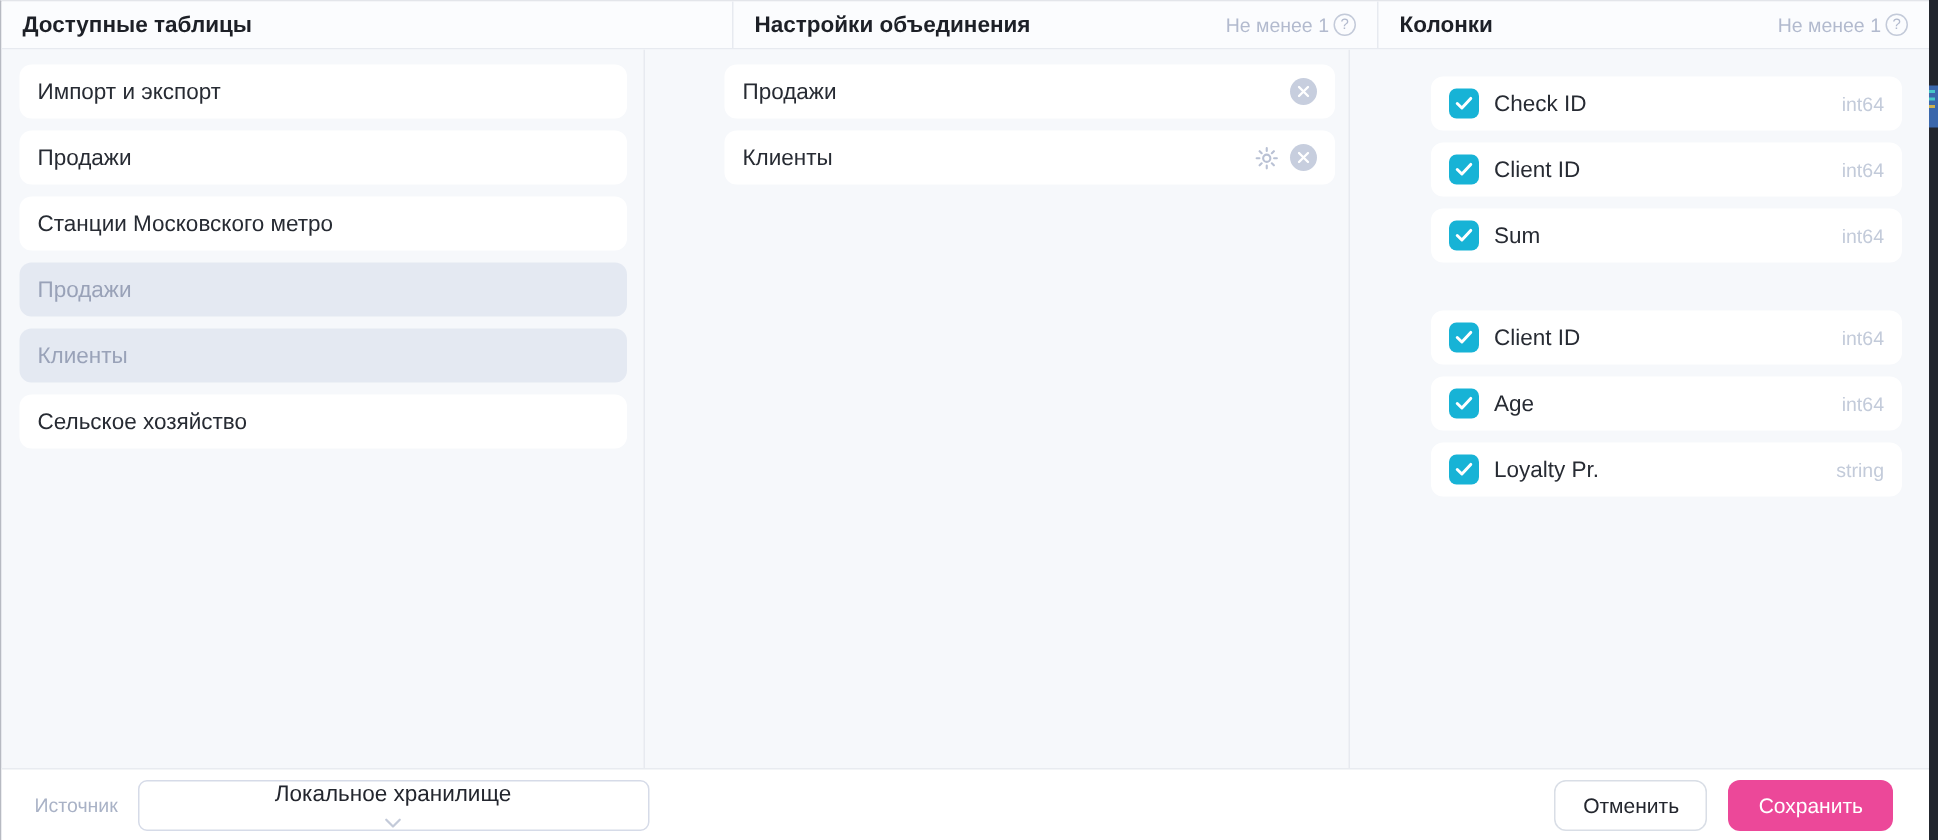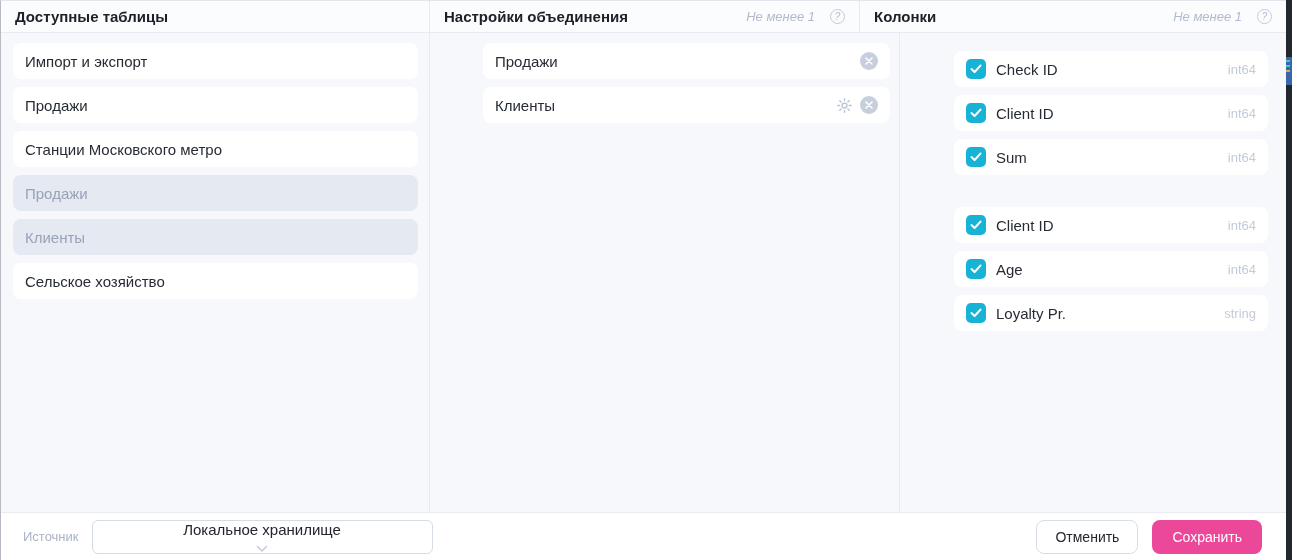--- a/index.html
+++ b/index.html
@@ -15,25 +15,25 @@
   .edge-dash.t1 { top:60px; background:#46c8c8; }
   .edge-dash.t2 { top:65px; background:#46c8c8; }
   .edge-dash.y1 { top:70px; background:#cdb14e; }
 
   .modal { flex:1; display:flex; flex-direction:column; background:#f6f8fb;
            border-left:1px solid #b7bac2; border-top:1px solid #e3e5ea; }
 
   
   .header-row { height:32px; display:flex; background:#fbfcfe; border-bottom:1px solid #e7eaf0; flex:none; }
   .header-cell { display:flex; align-items:center; justify-content:space-between; padding:0 14px; }
-  .header-cell.c1 { width:429px; border-right:1px solid #e7eaf0; }
+  .header-cell.c1 { width:488px; border-right:1px solid #e7eaf0; }
   .header-cell.c2 { width:430px; border-right:1px solid #e7eaf0; }
   .header-cell.c3 { flex:1; }
   .panel-title { font-size:15px; font-weight:bold; color:#1d2027; }
-  .badge { display:flex; align-items:center; gap:15px; color:#b2bace; font-size:13px;font-style:italic; }
+  .badge { display:flex; align-items:center; gap:3px; color:#b2bace; font-size:13px; }
   .help-icon { width:15px; height:15px; border:1px solid #c3cad9; border-radius:50%;
                display:flex; align-items:center; justify-content:center;
                font-size:10px; line-height:1; color:#b2bace; cursor:default; }
 
   
   .body-row { flex:1; display:flex; background:#f6f8fb; overflow:hidden;gap:40px; }
   .col1 { width:429px; border-right:1px solid #e7eaf0; padding:10px 11px 0 12px; }
   .col2 { width:430px; border-right:1px solid #e7eaf0; padding:10px 9px 0 13px; }
   .col3 { flex:1; padding:18px 18px 0 14px; }
 

